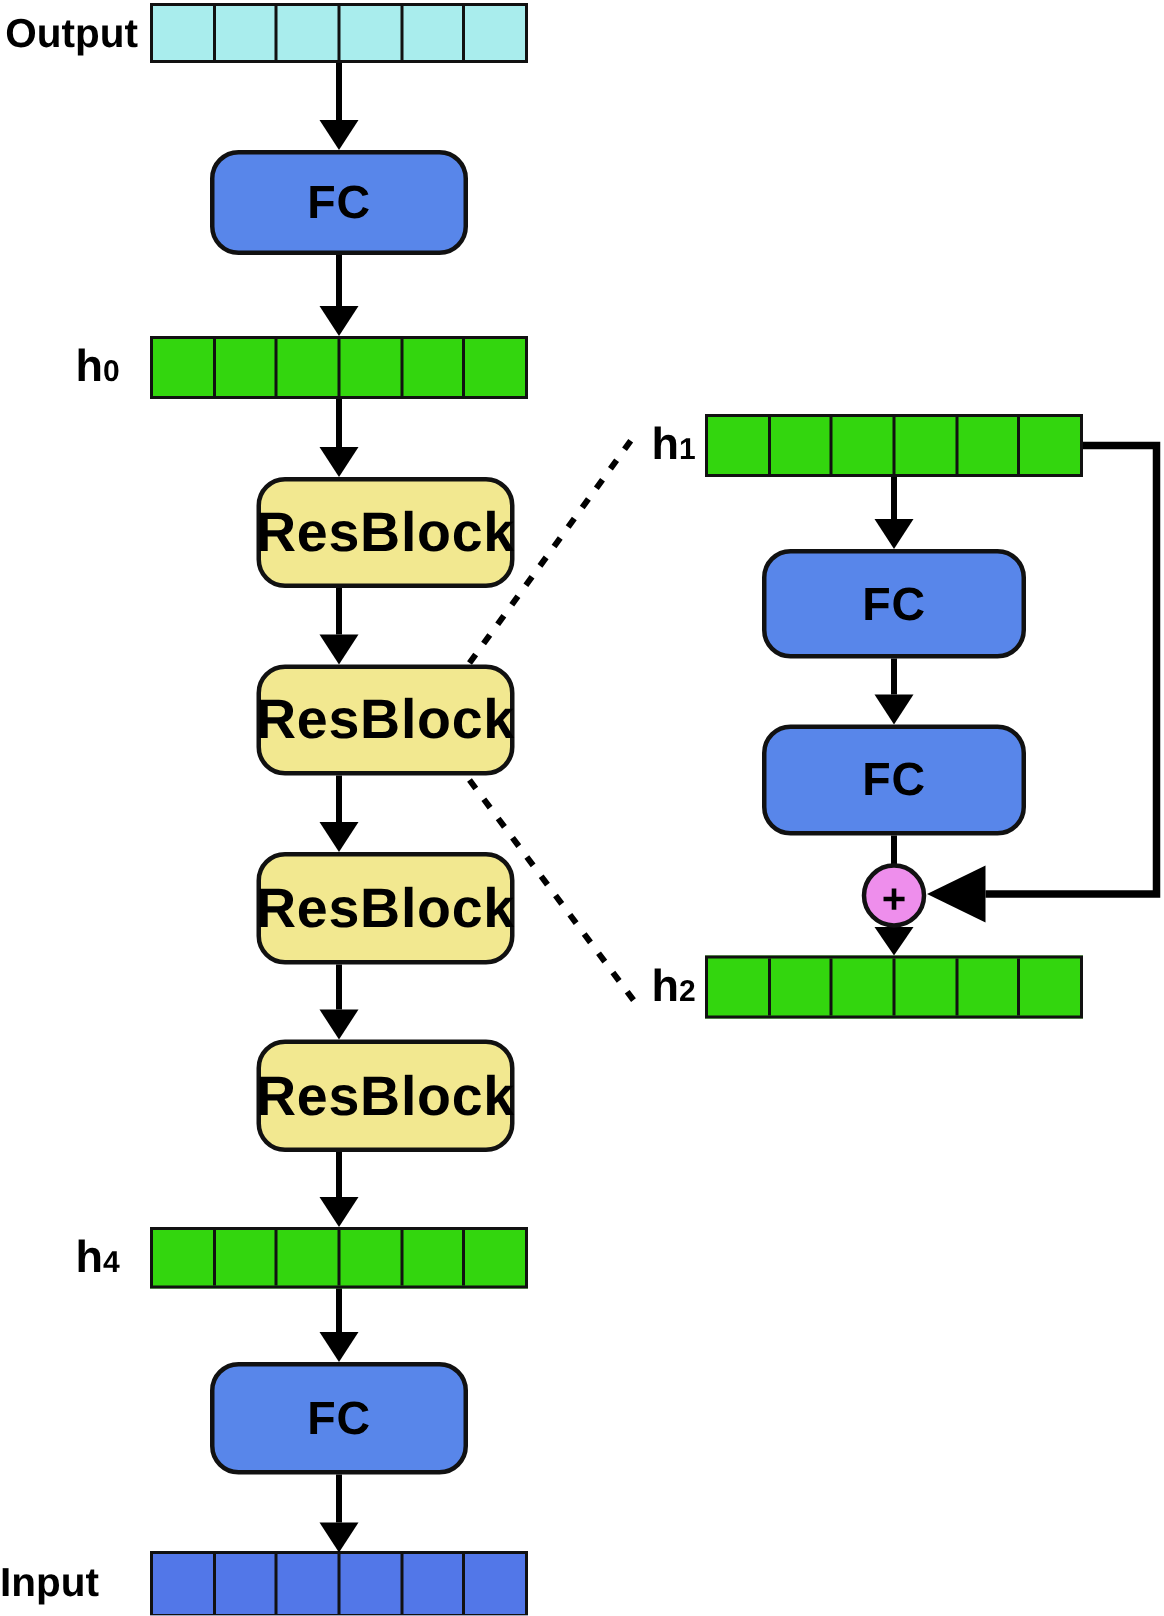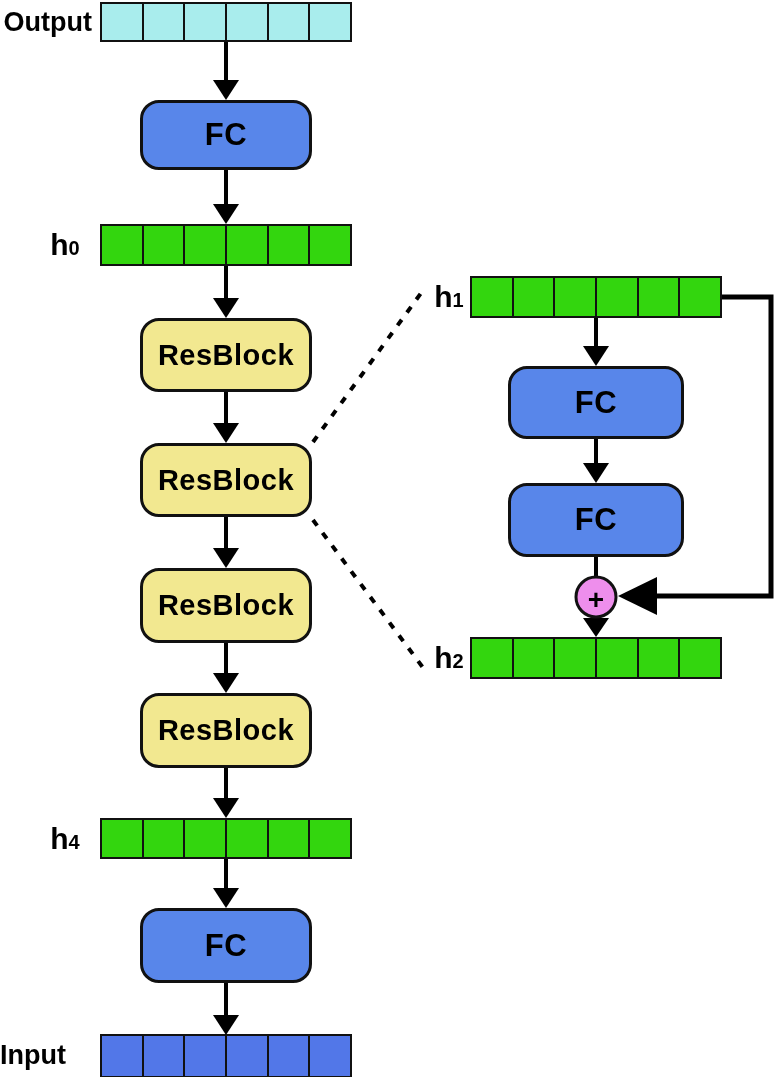--- a/index.html
+++ b/index.html
@@ -15,21 +15,21 @@
   .bar-hidden{background:var(--hidden_fill);}
   .bar-output{background:var(--output_fill);}
   
   .block{
     position:absolute;border:3px solid var(--border);border-radius:19px;
     display:flex;align-items:center;justify-content:center;box-sizing:border-box;
     letter-spacing:0.5px;
     text-align:right;
   }
   .block-fc{background:var(--fc_fill);font-size:31px;}
-  .block-res{background:var(--res_fill);font-size:29px;}
+  .block-res{background:var(--res_fill);font-size:37px;margin-left:31px;}
   
   .lbl{position:absolute;display:flex;align-items:center;font-size:27px;white-space:nowrap;}
   .lbl-h{font-size:30px;}
   .lbl sub{font-size:20px;line-height:1;transform:translateY(3px);}
   .justify-end{justify-content:flex-end;}
   .justify-center{justify-content:center;}
   
   svg.overlay{position:absolute;left:0;top:0;pointer-events:none;}
   svg .stroke{stroke:var(--stroke);}
   svg .fillstroke{fill:var(--stroke);}

